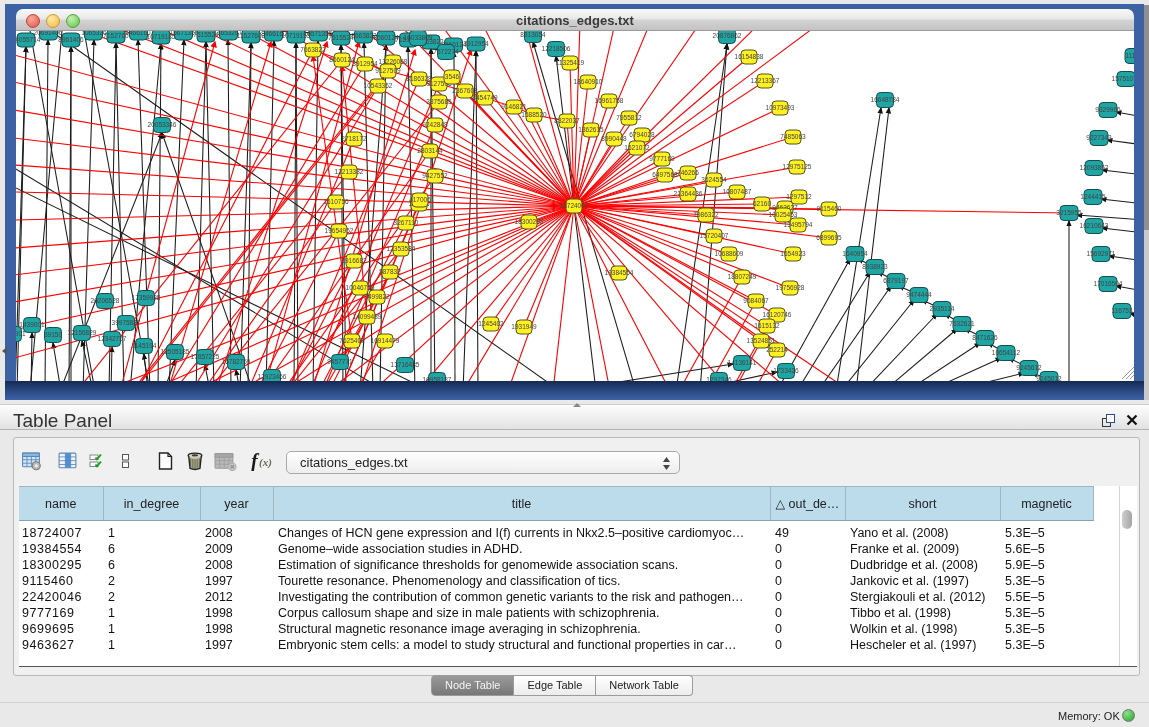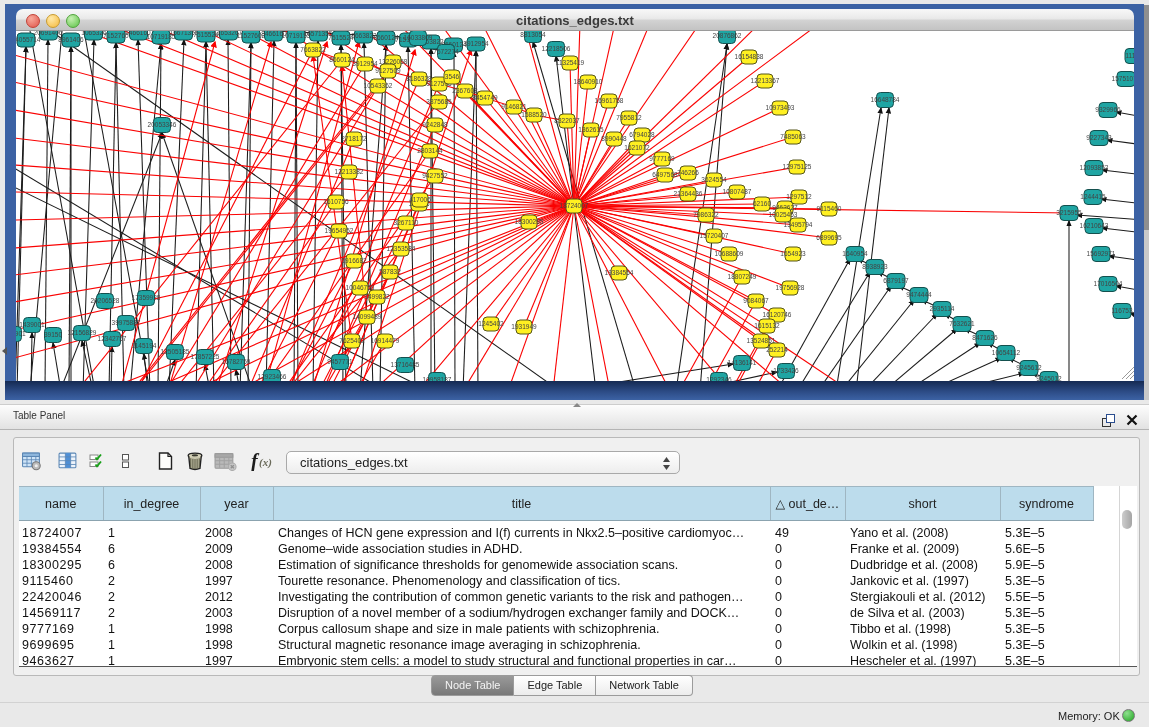--- a/index.html
+++ b/index.html
@@ -7,21 +7,21 @@
     background:linear-gradient(#f8f8f8,#e9e9e9 45%,#d2d2d2 55%,#c3c3c3);border-bottom:1px solid #9a9a9a;box-sizing:border-box}
   .tl{position:absolute;top:5px;width:12px;height:12px;border-radius:50%}
   .ttl{position:absolute;left:0;right:0;top:4px;text-align:center;font-size:13px;font-weight:bold;color:#3a3a3a}
   .shadowband{position:absolute;left:5px;top:381px;width:1139px;height:19px;
     background:linear-gradient(#152a52,#2c4b85 55%,#3c62a4)}
   .rightstrip{position:absolute;left:1144px;top:5px;width:5px;height:225px;background:#8f8f8f}
   .rightstrip2{position:absolute;left:1144px;top:230px;width:5px;height:170px;background:#c9c9c9}
   .tp{position:absolute;left:0;top:400px;width:1149px;height:327px;background:#e9e9e9}
   .tph{position:absolute;left:0;top:4px;width:1149px;height:26px;
     background:linear-gradient(#fdfdfd,#e2e2e2);border-bottom:1px solid #b4b4b4;border-top:1px solid #cdcdcd;box-sizing:border-box}
-  .tph span{position:absolute;left:13px;top:5px;font-size:10px;color:#333}
+  .tph span{position:absolute;left:13px;top:5px;font-size:19px;color:#333}
   .content{position:absolute;left:13px;top:37px;width:1127px;height:239px;background:#f0f0f0;
     border:1px solid #b9b9b9;border-radius:3px;box-sizing:border-box}
   .combo{position:absolute;left:272px;top:13px;width:394px;height:23px;background:linear-gradient(#fff,#ededed);
     border:1px solid #a9a9a9;border-radius:5px;font-size:13px;color:#222;line-height:21px;padding-left:13px;box-sizing:border-box}
   .tableWrap{position:absolute;left:5px;top:48px;width:1118px;height:181px;background:#fff;overflow:hidden;border-bottom:1px solid #555;box-sizing:border-box}
   table{border-collapse:collapse;table-layout:fixed;width:1074px;font-size:12.5px;color:#111}
   th{background:#bcdcec;font-weight:normal;color:#222;border-right:1px solid #9fb6c2;border-top:1px solid #9fb6c2;border-bottom:1px solid #8ba3af;height:17px;font-size:12.5px;padding:8px;overflow:hidden;white-space:nowrap}
   tr.sp td{height:4px;padding:0} td:first-child{padding-left:3px;letter-spacing:0.55px} td{height:16px;padding:0 0 0 5px;white-space:nowrap;overflow:hidden;border:none;font-size:12.5px}
   .sb{position:absolute;left:1105px;top:48px;width:18px;height:180px;background:#fff;border-left:1px solid #d5d5d5;box-sizing:border-box}
   .thumb{position:absolute;left:2px;top:24px;width:10px;height:19px;background:linear-gradient(90deg,#cdcdcd,#a5a5a5);border-radius:5px}
@@ -657,21 +657,21 @@
             <col style="width:93px">
           </colgroup>
           <thead>
             <tr>
               <th>name</th>
               <th>in_degree</th>
               <th>year</th>
               <th>title</th>
               <th style="text-align:center;padding-left:5px">△ out_de…</th>
               <th>short</th>
-              <th>syndrome</th>
+              <th>magnetic</th>
             </tr>
           </thead>
           <tbody style="line-height:16px" class="tb">
 <tr class="sp">
               <td colspan="7"></td>
             </tr>
 <tr>
               <td>18724007</td>
               <td>1</td>
               <td>2008</td>
@@ -708,29 +708,20 @@
               <td>5.3E–5</td>
             </tr>
 <tr>
               <td>22420046</td>
               <td>2</td>
               <td>2012</td>
               <td>Investigating the contribution of common genetic variants to the risk and pathogen…</td>
               <td>0</td>
               <td>Stergiakouli et al. (2012)</td>
               <td>5.5E–5</td>
-            </tr>
-<tr>
-              <td>14569117</td>
-              <td>2</td>
-              <td>2003</td>
-              <td>Disruption of a novel member of a sodium/hydrogen exchanger family and DOCK…</td>
-              <td>0</td>
-              <td>de Silva et al. (2003)</td>
-              <td>5.3E–5</td>
             </tr>
 <tr>
               <td>9777169</td>
               <td>1</td>
               <td>1998</td>
               <td>Corpus callosum shape and size in male patients with schizophrenia.</td>
               <td>0</td>
               <td>Tibbo et al. (1998)</td>
               <td>5.3E–5</td>
             </tr>

